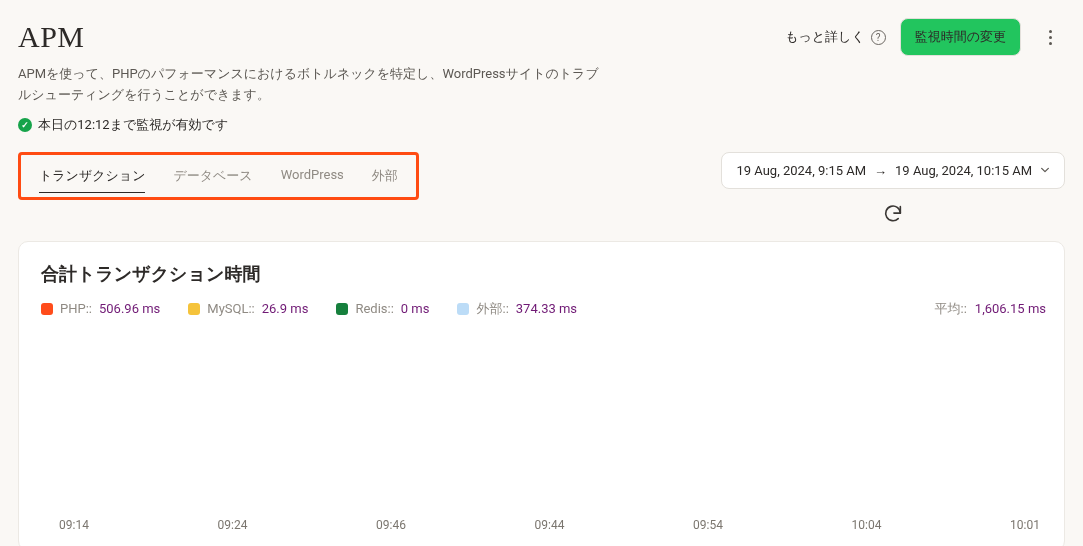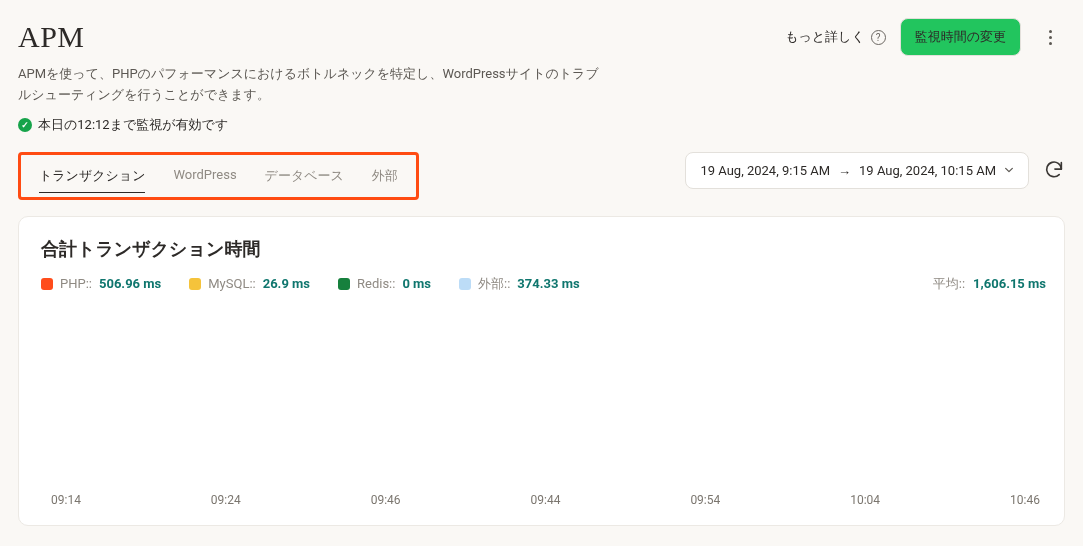--- a/index.html
+++ b/index.html
@@ -119,20 +119,21 @@
     content: "";
     position: absolute;
     left: 0; right: 0; bottom: 4px;
     height: 1px;
     background: #2d2a28;
   }
   .controls-right {
     display: flex;
     align-items: center;
     gap: 14px;
+    flex-direction: column;
   }
   .range-btn {
     background: #fff;
     border: 1px solid #e3e0db;
     border-radius: 8px;
     padding: 10px 14px;
     font-size: 13px;
     display: inline-flex;
     align-items: center;
     gap: 8px;
@@ -175,34 +176,34 @@
     display: flex;
     align-items: center;
     gap: 7px;
   }
   .swatch {
     width: 12px; height: 12px;
     border-radius: 3px;
     flex-shrink: 0;
   }
   .legend-label { color: #8f8a83; }
-  .legend-value { font-weight: 700; color: #0f766e; }
+  .legend-value { font-weight: 400; color: #701a75; }
   .avg-block {
     display: flex;
     align-items: center;
     gap: 8px;
   }
   .chart {
     position: relative;
     height: 200px;
     margin-top: 14px;
   }
   .x-axis {
     position: absolute;
-    left: 4px; right: 0; bottom: 0;
+    left: 12px; right: 0; bottom: 0;
     display: flex;
     justify-content: space-between;
     font-size: 12px;
     color: #7b766f;
     padding: 0 6px;
   }
   .plot {
     position: absolute;
     left: 0; right: 0;
     top: 0; bottom: 24px;
@@ -238,22 +239,22 @@
 <div class="subtext">APMを使って、PHPのパフォーマンスにおけるボトルネックを特定し、WordPressサイトのトラブルシューティングを行うことができます。</div>
 
 <div class="status-row">
   <span class="status-dot">✓</span>
   <span>本日の12:12まで監視が有効です</span>
 </div>
 
 <div class="controls-row">
   <div class="tabs-box">
     <div class="tab active">トランザクション</div>
+    <div class="tab">データベース</div>
     <div class="tab">WordPress</div>
-    <div class="tab">データベース</div>
     <div class="tab">外部</div>
   </div>
   <div class="controls-right">
     <div class="range-btn">
       <span>19 Aug, 2024, 9:15 AM</span>
       <span>→</span>
       <span>19 Aug, 2024, 10:15 AM</span>
       <svg class="chev" viewBox="0 0 12 12">
         <path d="M2 4 L6 8 L10 4" fill="none" stroke="#5c5853" stroke-width="1.5" stroke-linecap="round" stroke-linejoin="round"></path>
       </svg>
@@ -311,16 +312,16 @@
           <div class="seg" style="background: rgb(188, 220, 247); height: 37.433%;"></div>
         </div>
       </div>
     <div class="x-axis" id="xaxis">
         <span>09:14</span>
         <span>09:24</span>
         <span>09:46</span>
         <span>09:44</span>
         <span>09:54</span>
         <span>10:04</span>
-        <span>10:46</span>
+        <span>10:01</span>
       </div>
   </div>
 </div>
 
 </body></html>

